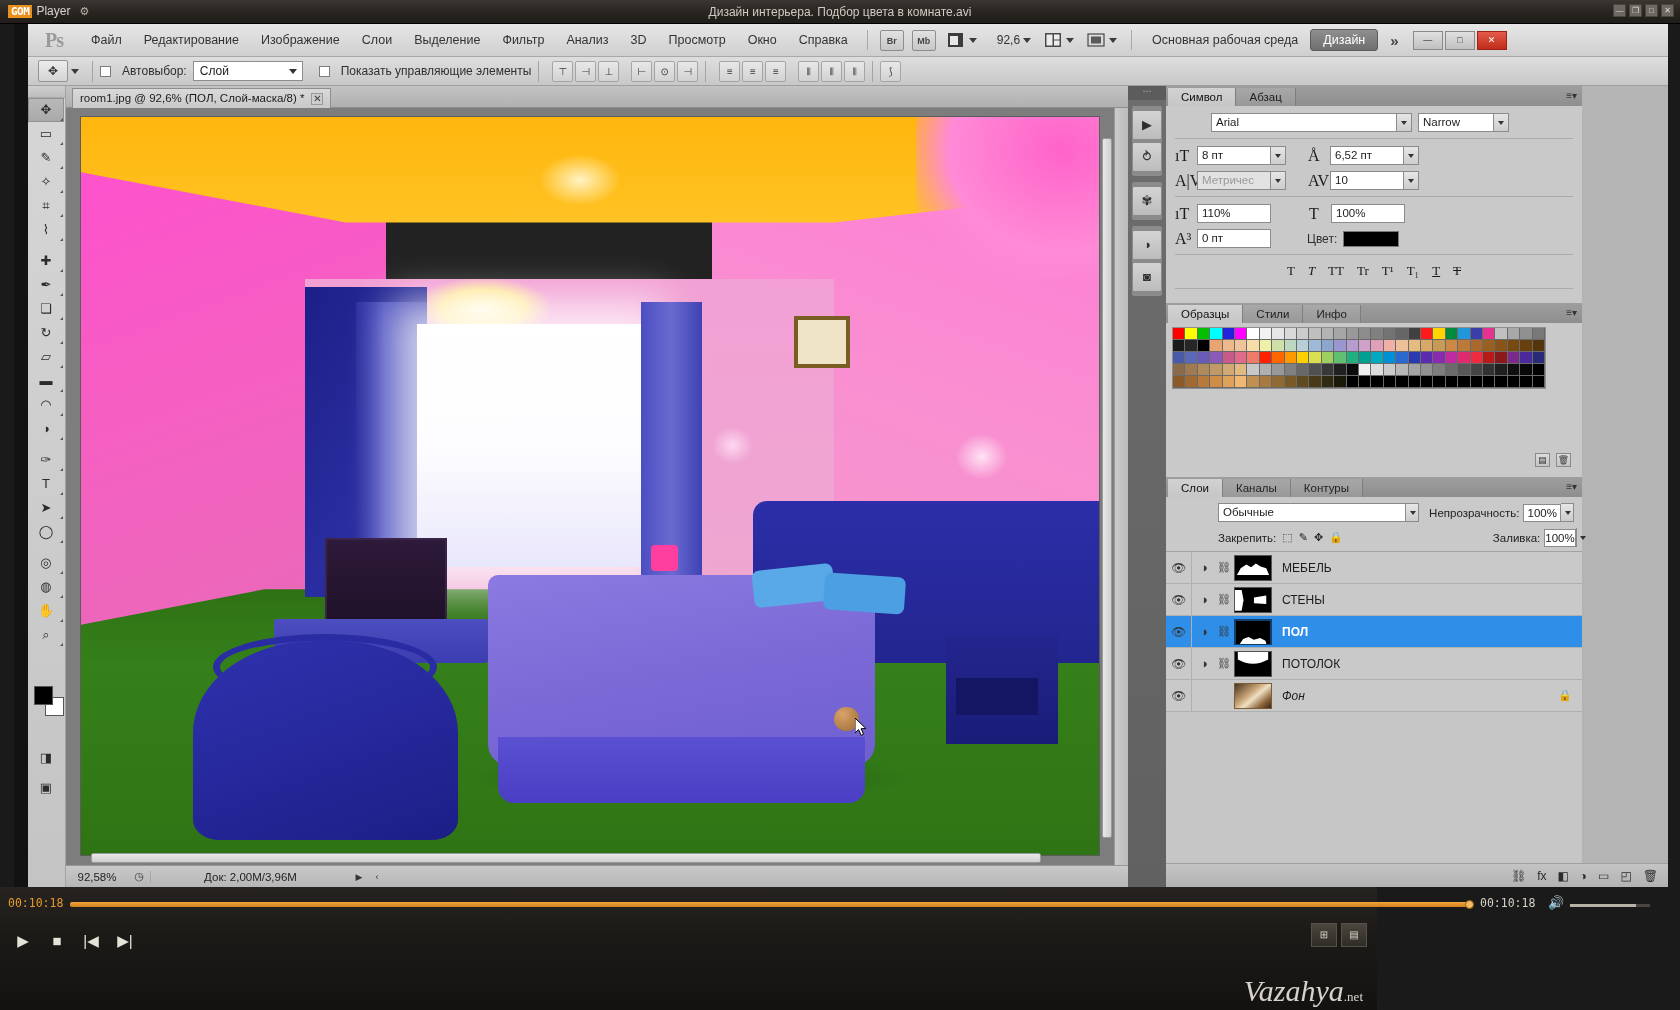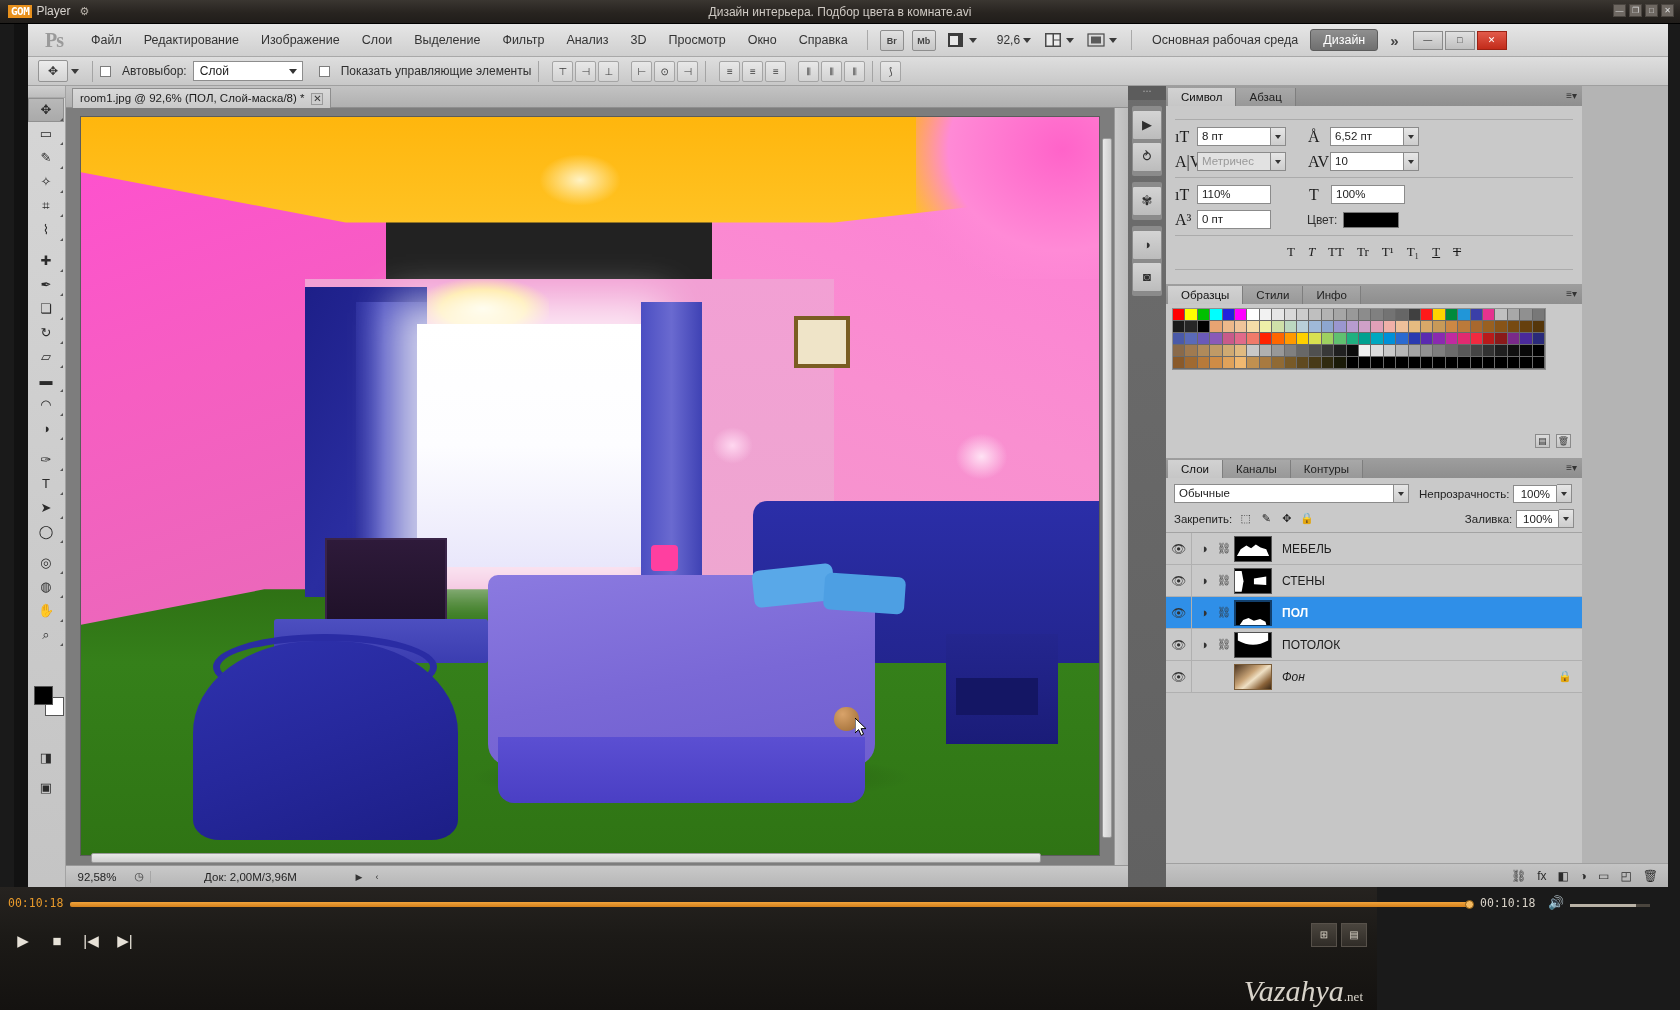--- a/index.html
+++ b/index.html
@@ -232,21 +232,21 @@
     border:1px solid #8e8e8e; background:#8e8e8e; width:374px; }
   .sw { height:12px; border-right:1px solid #6a6a6a; border-bottom:1px solid #6a6a6a; }
   .sw-foot { height:18px; background:#c9c9c9; display:flex; justify-content:flex-end;
     align-items:center; gap:6px; padding-right:5px; }
   .sm-btn { width:15px; height:14px; border:1px solid #8a8a8a;
     background:linear-gradient(180deg,#dcdcdc,#c4c4c4); font-size:9px; color:#333;
     text-align:center; line-height:12px; }
 
   
   .lay-top { background:#c9c9c9; padding:6px 8px 4px 8px; }
-  .lay-row1 { display:flex; align-items:center; }
+  .lay-row1 { display:flex; align-items:center;margin-left:44px; }
   .blend { width:220px; }
   .lay-lbl { font-size:11.5px; color:#222; margin-left:10px; }
   .numfld { width:44px; height:18px; background:#fff; border:1px solid #8b8b8b;
     font-size:11.5px; text-align:center; line-height:16px; color:#1c1c1c; margin-left:4px; }
   .lock-ico { width:15px; height:15px; margin-left:6px; font-size:11px; color:#222;
     text-align:center; line-height:15px; }
 
   .layers-list { background:#c3c3c3; border-top:1px solid #a3a3a3; }
   .layer { height:32px; display:flex; align-items:center; border-bottom:1px solid #b0b0b0;
     background:#c9c9c9; }
@@ -526,20 +526,26 @@
       </div>
 
       <div class="panels">
 
         <div class="panel-tabs">
           <div class="ptab active">Символ</div>
           <div class="ptab">Абзац</div>
           <div class="panel-menu">≡▾</div>
         </div>
         <div class="panel-body">
+          <div class="row">
+            <div class="fld" style="width:186px;margin-left:36px;">Arial</div>
+            <div class="dd"></div>
+            <div class="fld" style="width:76px;margin-left:6px;">Narrow</div>
+            <div class="dd"></div>
+          </div>
           <div class="hr"></div>
           <div class="row">
             <span class="icn">ıT</span>
             <div class="fld" style="width:74px;">8 пт</div>
             <div class="dd"></div>
             <span class="icn" style="margin-left:22px;">Å</span>
             <div class="fld" style="width:74px;">6,52 пт</div>
             <div class="dd"></div>
           </div>
           <div class="row">

